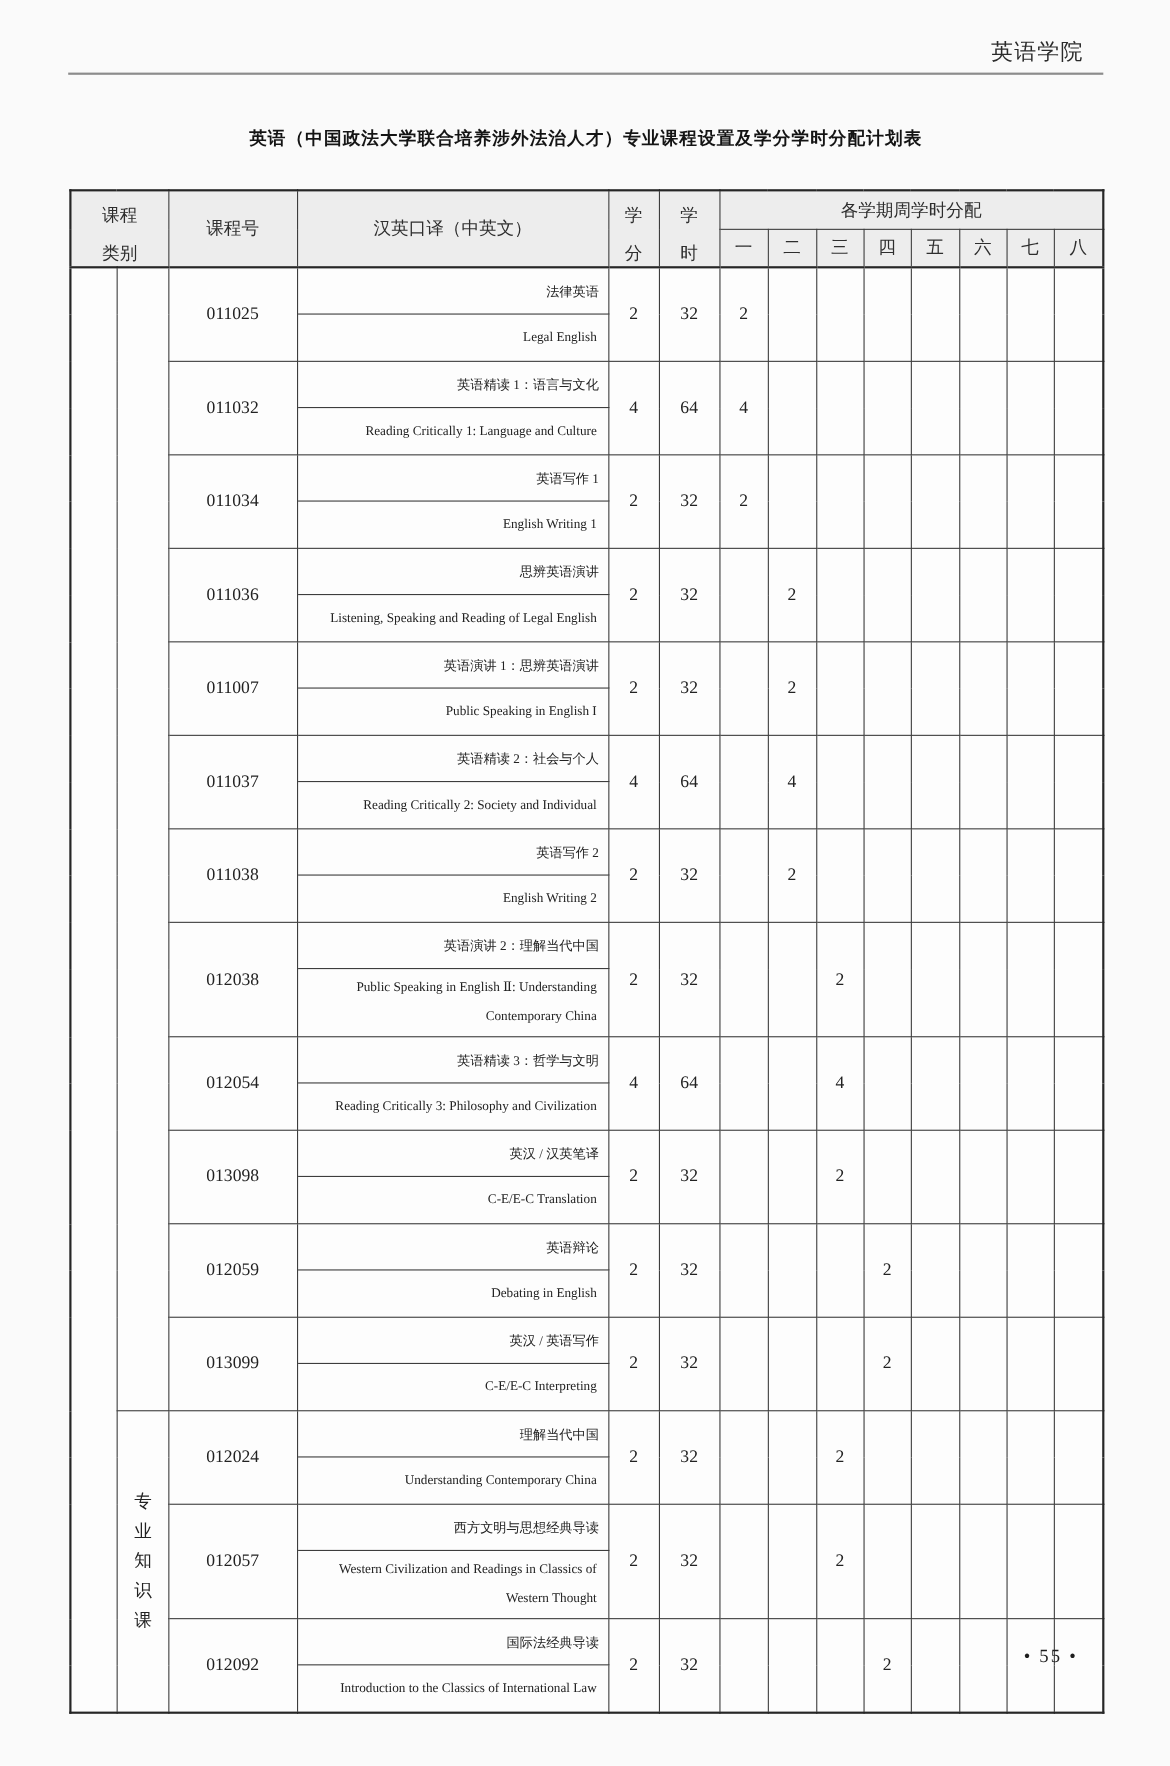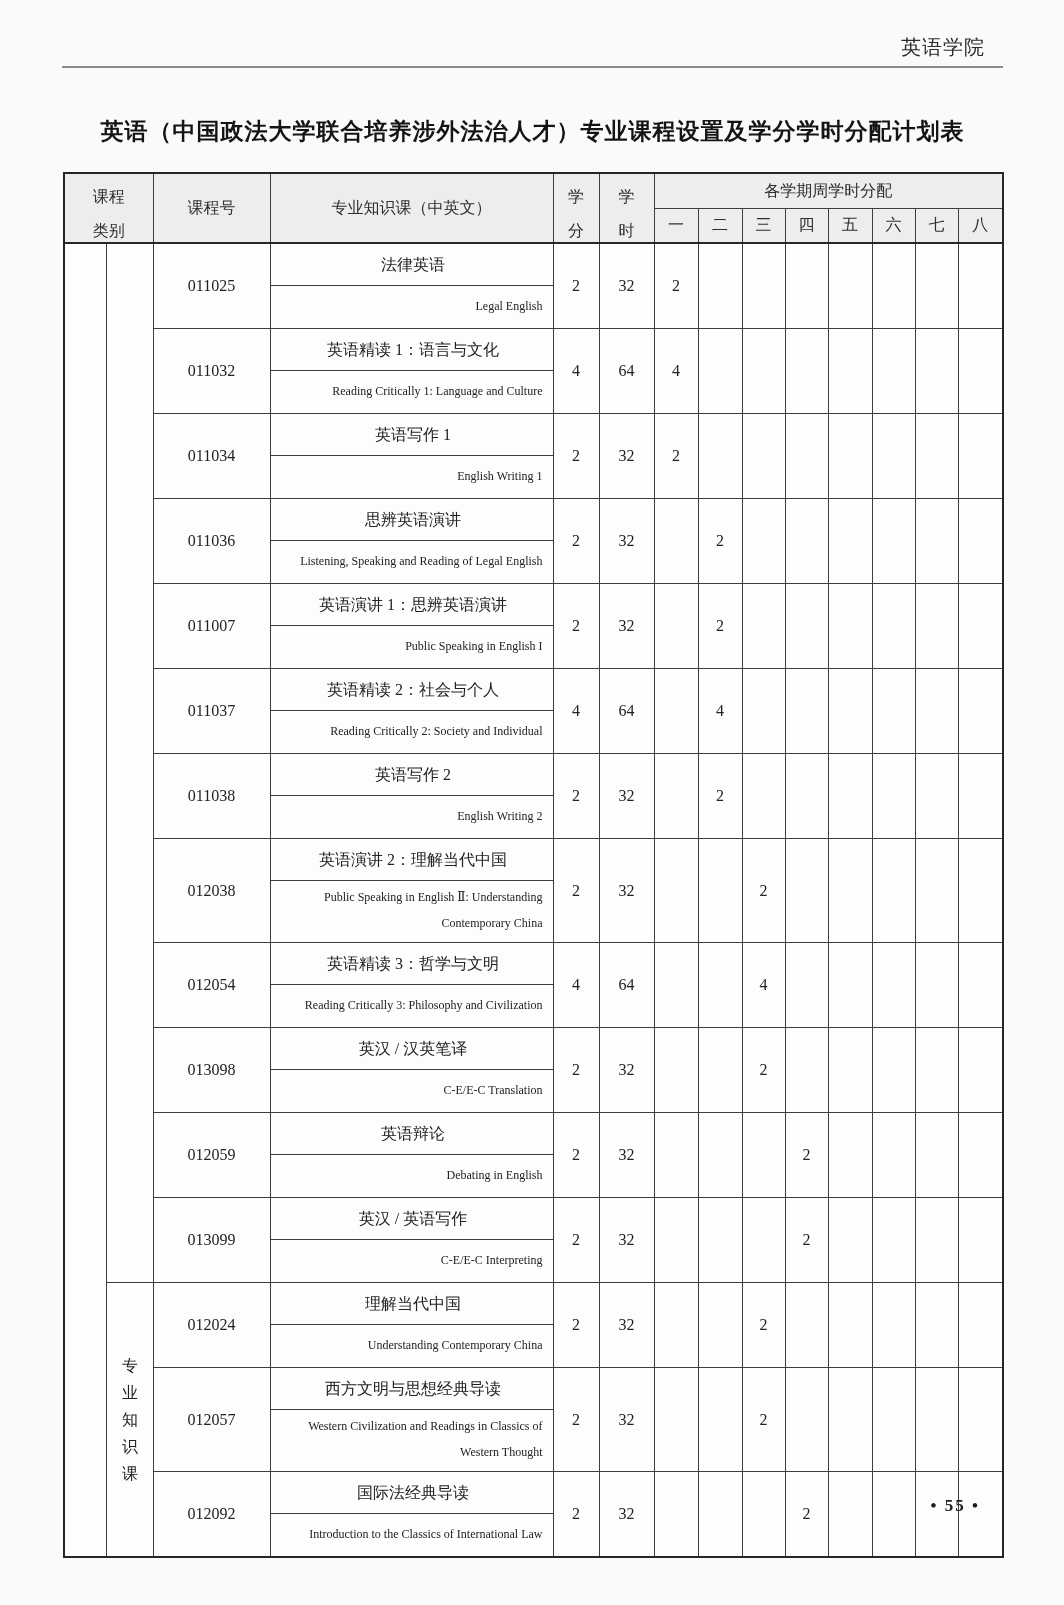--- a/index.html
+++ b/index.html
@@ -17,21 +17,21 @@
     font-size:20px; color:#2b2b2b; letter-spacing:1px;
   }
   .top-rule {
     position:absolute; top:66px; left:62px; width:941px;
     height:2px; background:#8c8c8c;
   }
   .doc-title {
     position:absolute; top:116px; left:62px; width:941px;
     margin:0; text-align:center;
     font-family:"Liberation Sans","DejaVu Sans",sans-serif;
-    font-size:23px; font-weight:bold; color:#141414; letter-spacing:1px;
+    font-size:16px; font-weight:bold; color:#141414; letter-spacing:1px;
   }
   table.course-table {
     position:absolute; top:172px; left:63px;
     width:939px; table-layout:fixed;
     border-collapse:collapse;
     border:2px solid #262626;
     background:#fdfdfd;
   }
   .course-table th, .course-table td { border:1px solid #3d3d3d; }
   .course-table thead th {
@@ -42,38 +42,38 @@
   }
   .course-table thead tr.h1 th { height:33px; }
   .course-table thead tr.h2 th { height:32px; }
   .course-table thead th.hdr-deep, .course-table thead tr.h2 th { border-bottom:2px solid #262626; }
   .stack span { display:block; line-height:22px;margin-top:12px; }
   td.c-no, td.c-num, td.c-sem {
     text-align:center; vertical-align:middle;
     font-size:16px; color:#222; padding:0;
   }
   td.c-zh {
-    font-size:16px; color:#222; text-align:center;
+    font-size:12px; color:#222; text-align:right;
     vertical-align:middle; padding:3px 8px 2px 11px; line-height:24px;margin-left:46px;
   }
   td.c-en {
     font-size:12px; color:#222; text-align:right;
     vertical-align:middle; padding:3px 10px 6px 11px; line-height:26px;
   }
   tr.r-zh td { height:36px; }
   tr.r-en td { height:33px; }
   td.cat-a, td.cat-b { background:#fdfdfd; vertical-align:middle; padding:0; }
   .vlabel {
     width:17px; margin:0 auto;
     word-break:break-all; text-align:right;
     font-size:16px; line-height:27px; color:#222;
   }
   .page-number {
     position:absolute; top:1496px; right:84px;
-    font-size:17px; color:#1e1e1e; letter-spacing:2px;font-weight:bold;
+    font-size:17px; color:#1e1e1e; letter-spacing:2px;
   }
 </style>
 </head>
 <body>
 
 <div class="header-right">英语学院</div>
 <div class="top-rule"></div>
 <h1 class="doc-title">英语（中国政法大学联合培养涉外法治人才）专业课程设置及学分学时分配计划表</h1>
 
 <table class="course-table">
@@ -93,21 +93,21 @@
       <col style="width:43px">
       <col style="width:45px">
   </colgroup>
   <thead>
     <tr class="h1">
       <th colspan="2" rowspan="2" class="stack hdr-deep">
         <span>课程</span>
         <span>类别</span>
       </th>
       <th rowspan="2" class="hdr-deep">课程号</th>
-      <th rowspan="2" class="hdr-deep">专业知识课（中英文）</th>
+      <th rowspan="2" class="hdr-deep">汉英口译（中英文）</th>
       <th rowspan="2" class="stack hdr-deep">
         <span>学</span>
         <span>分</span>
       </th>
       <th rowspan="2" class="stack hdr-deep">
         <span>学</span>
         <span>时</span>
       </th>
       <th colspan="8">各学期周学时分配</th>
     </tr>

